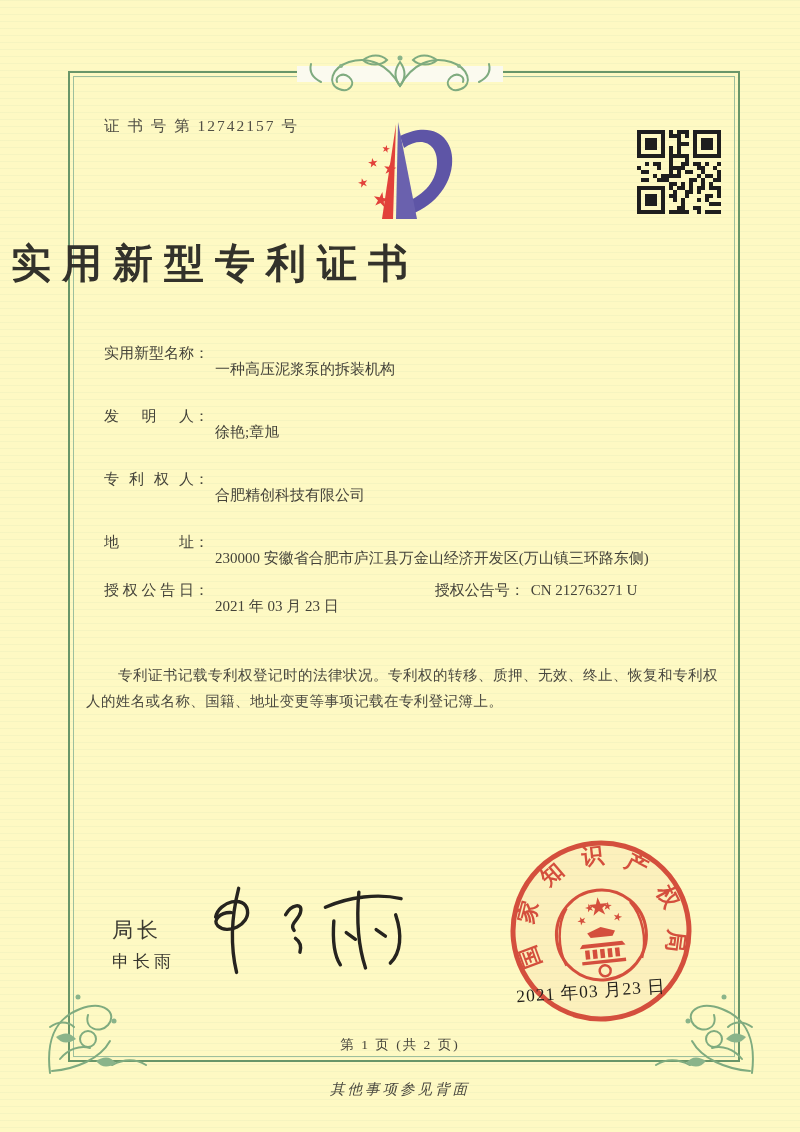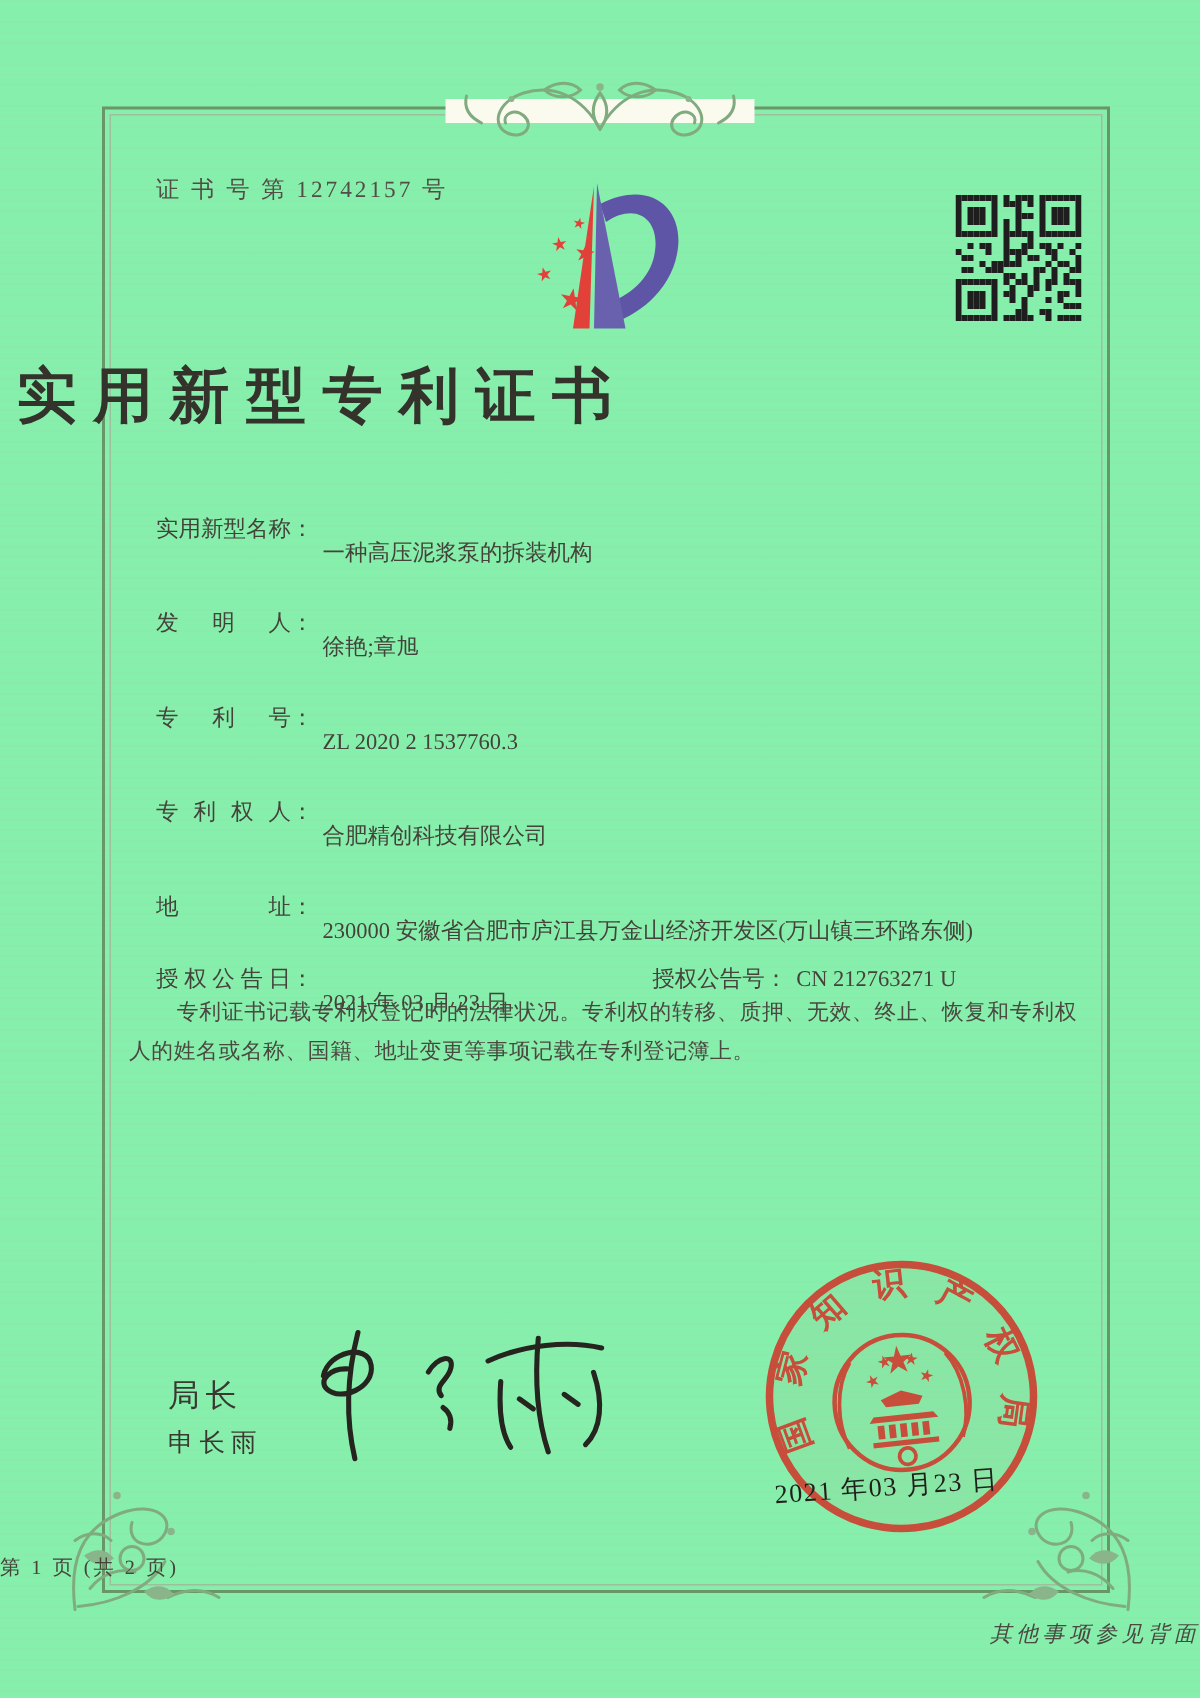--- a/index.html
+++ b/index.html
@@ -1,19 +1,19 @@
 <!DOCTYPE html>
 <html><head>
 <meta charset="utf-8">
 <style>
   html,body{margin:0;padding:0;}
   body{width:800px;height:1132px;overflow:hidden;}
   .page{
     position:relative;width:800px;height:1132px;
-    background:#86efac;
+    background:#fef9c3;
     font-family:"Liberation Serif","DejaVu Serif",serif;
     color:#3e3d35;
   }
   .page::before{
     content:"";position:absolute;inset:0;pointer-events:none;
     background:repeating-linear-gradient(to bottom, rgba(170,200,165,0.10) 0 1px, transparent 1px 7px);
   }
   .frame{
     position:absolute;left:68px;top:71px;width:672px;height:991px;
     border:2px solid #699669;box-sizing:border-box;
@@ -48,22 +48,22 @@
   .paras p{margin:0 0 3px 0;text-indent:2.2em;}
   .director-title{left:112px;top:916px;font-size:21px;letter-spacing:4px;color:#3a3931;}
   .director-name{left:112px;top:950px;font-size:17px;letter-spacing:4px;color:#3a3931;}
   .signature{left:200px;top:876px;transform:rotate(-2deg);}
   .seal{left:506px;top:836px;}
   .seal-date{
     left:486px;top:979px;width:210px;text-align:center;
     font-size:17.5px;letter-spacing:1px;color:#211f1b;transform:rotate(-4deg);
     font-weight:500;
   }
-  .page-number{left:0;top:1036px;width:800px;font-size:13.5px;letter-spacing:2px;color:#45443b;}
-  .back-note{left:0;top:1080px;width:800px;text-align:right;font-size:14.5px;letter-spacing:3px;color:#4a4940;font-style:italic;}
+  .page-number{left:0;top:1036px;width:800px;text-align:center;font-size:13.5px;letter-spacing:2px;color:#45443b;}
+  .back-note{left:0;top:1080px;width:800px;text-align:center;font-size:14.5px;letter-spacing:3px;color:#4a4940;font-style:italic;}
   .qr{left:637px;top:130px;}
   .logo{left:336px;top:112px;}
   .ornament-top{left:285px;top:44px;}
   .flourish-left{left:42px;top:975px;}
   .flourish-right{left:648px;top:975px;transform:scaleX(-1);}
 </style>
 </head>
 <body>
 
 <div class="page">
@@ -364,23 +364,20 @@
   <div class="abs title">实用新型专利证书</div>
 
   <div class="abs fields">
     <div class="frow">
       <span class="flabel">实用新型名称</span><span class="fcolon">：</span><span class="fvalue">一种高压泥浆泵的拆装机构</span>
     </div>
     <div class="frow">
       <span class="flabel">发明人</span><span class="fcolon">：</span><span class="fvalue">徐艳;章旭</span>
     </div>
     <div class="frow">
-      <span class="flabel">专利号</span><span class="fcolon">：</span><span class="fvalue">ZL 2020 2 1537760.3</span>
-    </div>
-    <div class="frow">
       <span class="flabel">专利权人</span><span class="fcolon">：</span><span class="fvalue">合肥精创科技有限公司</span>
     </div>
     <div class="frow frow-addr">
       <span class="flabel">地址</span><span class="fcolon">：</span><span class="fvalue">230000 安徽省合肥市庐江县万金山经济开发区(万山镇三环路东侧)</span>
     </div>
     <div class="frow">
       <span class="flabel">授权公告日</span><span class="fcolon">：</span><span class="fvalue">2021 年 03 月 23 日</span><span class="fpair2"><span>授权公告号</span><span class="fcolon">：</span><span>CN 212763271 U</span></span>
     </div>
   </div>
 

